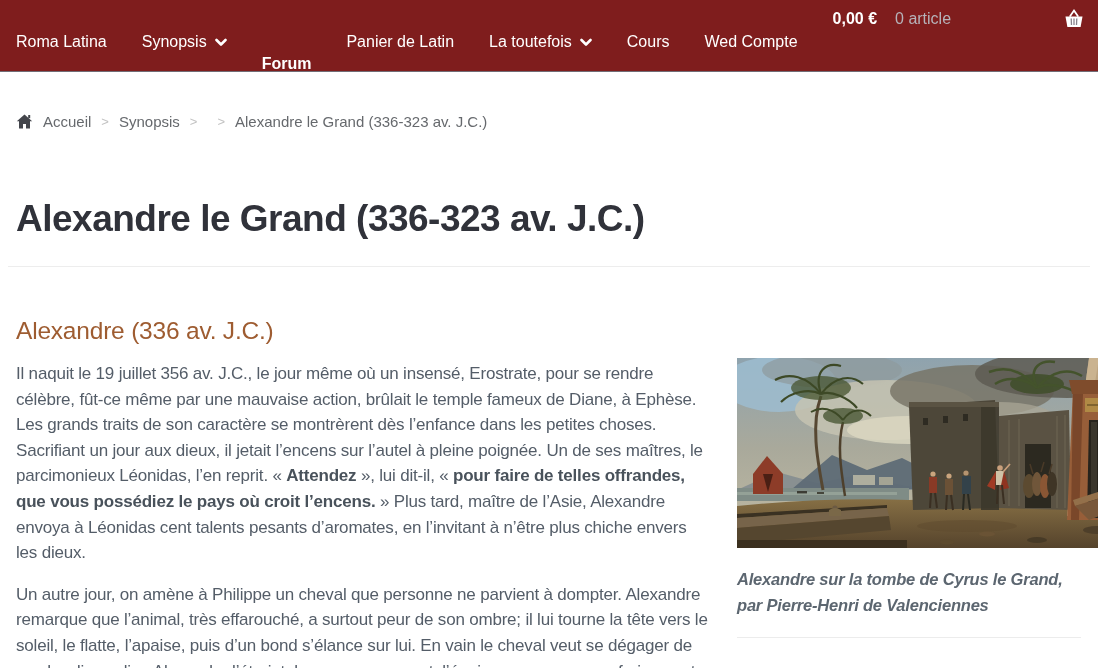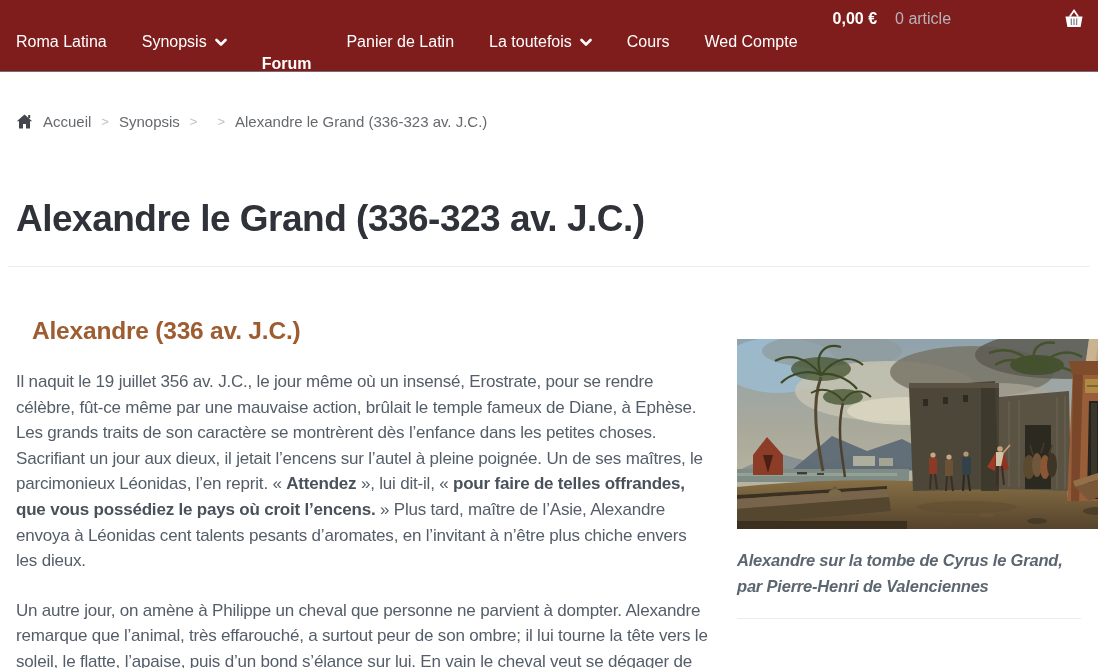--- a/index.html
+++ b/index.html
@@ -76,44 +76,44 @@
     border-top: 1px solid #ededed;
     margin: 29px 8px 0 8px;
   }
 
   
   .article { padding: 0 17px 0 16px; }
 
   figure.artwork {
     float: right;
     width: 344px;
-    margin: 22px 0 30px 26px;
+    margin: 41px 0 30px 26px;
   }
   figure.artwork svg { display: block; width: 416px; height: 190px; }
   figcaption {
     margin-top: 18px;
     font-style: italic;
     font-weight: 700;
     font-size: 16.5px;
     line-height: 26px;
     letter-spacing: -0.2px;
     color: #5c6670;
     padding-bottom: 19px;
     border-bottom: 1px solid #ececec;
   }
 
   h2.section-heading {
-    margin: 50px 0 0 16px;
+    margin: 50px 0 0 0;
     font-size: 24.5px;
-    font-weight: 700;
+    font-weight: 400;
     letter-spacing: -0.2px;
     color: #9e5c31;
   }
   .article p {
-    margin-top: 24px;
+    margin-top: 16px;
     font-size: 17px;
     line-height: 25.6px;
     letter-spacing: -0.2px;
     color: #545d68;
   }
   .article p strong { color: #49525b; }
 </style>
 </head>
 <body>
 

